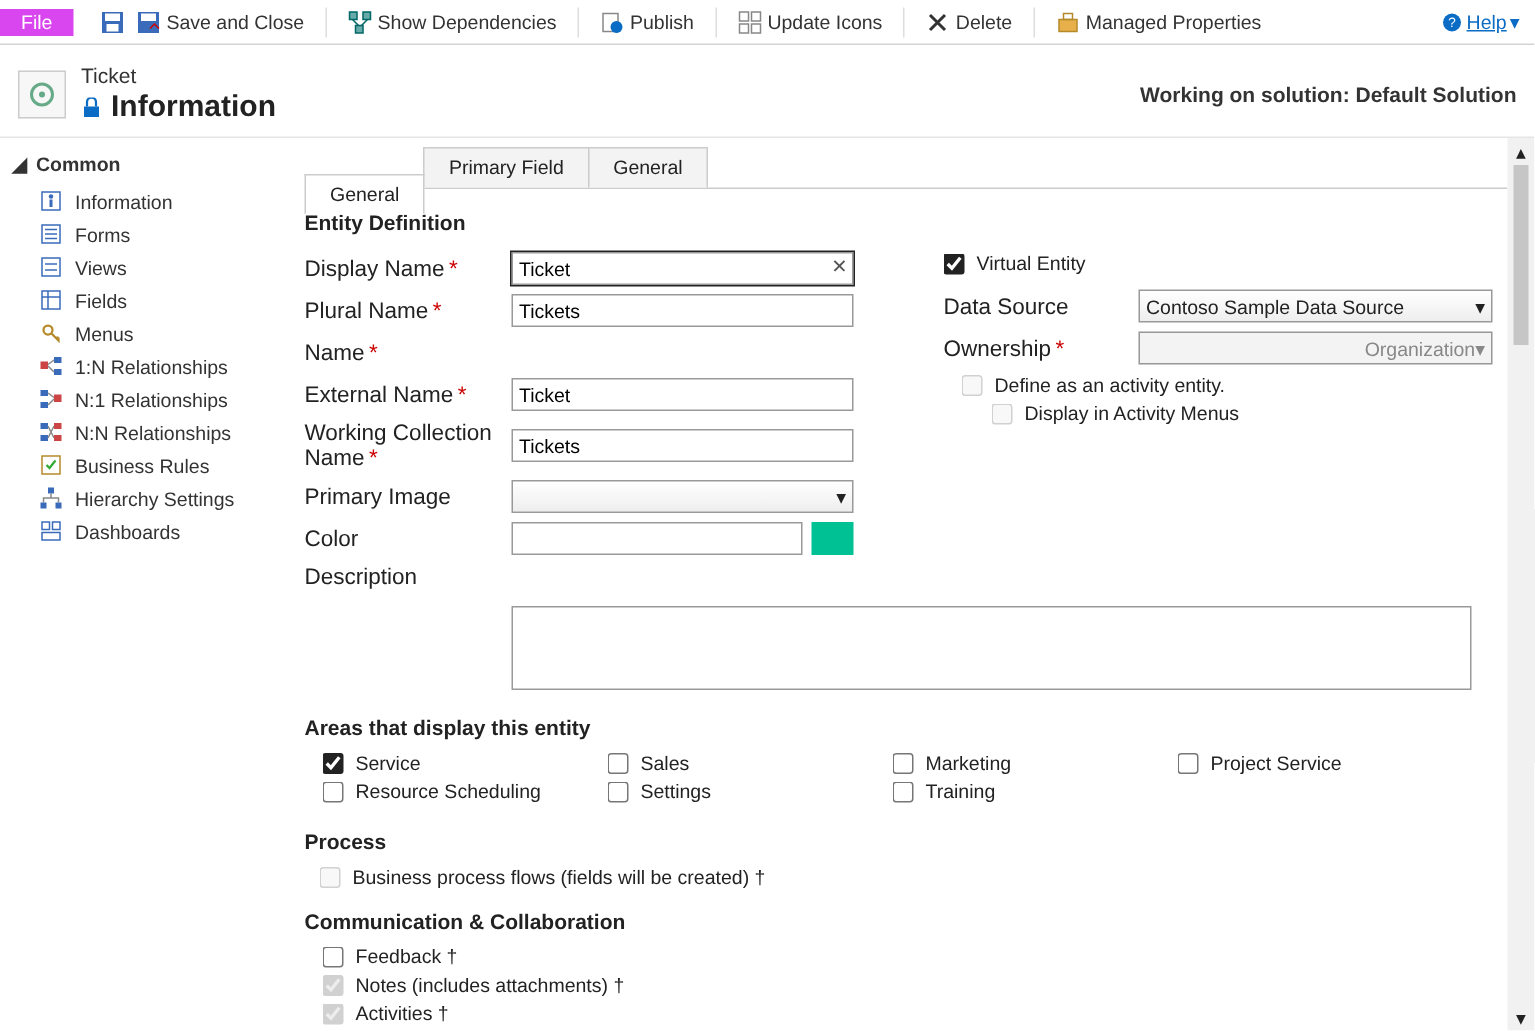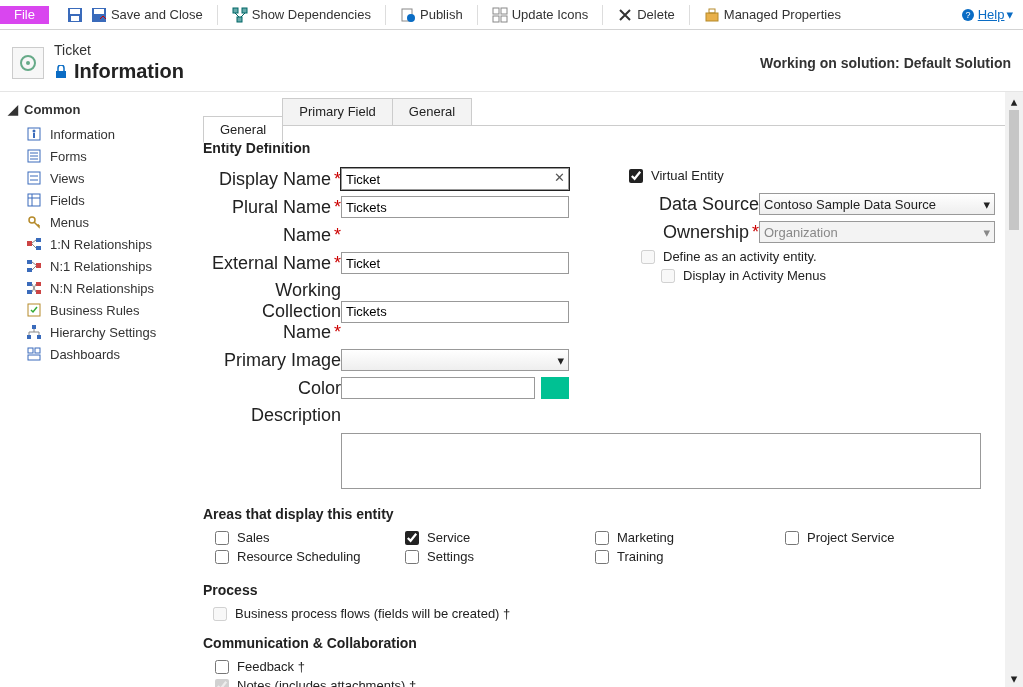--- a/index.html
+++ b/index.html
@@ -33,28 +33,28 @@
   .scroll-thumb { width: 10px; height: 120px; background: #c6c6c6; margin-top: 0px; }
   
   .tabs { display: flex; border-bottom: 1px solid #ccc; }
   .tab { padding: 5px 16px; border: 1px solid #ccc; border-bottom: none; background: #f3f3f3; margin-right: -1px; cursor: pointer; }
   .tab.active { background: #fff; border-bottom: 1px solid #fff; position: relative; top: 18px; }
   .form-body { padding: 10px 10px 0 0; }
   .section-title { font-weight: 600; margin: 4px 0 12px 0; font-size: 14px; }
   .row2 { display: flex; gap: 60px; }
   .col { flex: 1; min-width: 0; }
   .form-row { display: flex; align-items: center; margin-bottom: 6px; min-height: 22px; }
-  .form-row .label { width: 138px; flex-shrink: 0; font-size: 18px; color: #222; text-align: right; }
+  .form-row .label { width: 138px; flex-shrink: 0; font-size: 15px; color: #222; }
   .req::after { content: "*"; color: #c00; margin-left: 3px; }
   .txt { flex: 1; height: 22px; border: 1px solid #999; padding: 0 4px; font-size: 13px; background: #fff; }
   .txt[readonly] { background: #ebebeb; color: #666; }
   .clear-x { position: absolute; right: 4px; top: 2px; cursor: pointer; color: #555; }
   .input-wrap { position: relative; flex: 1; display: flex; }
   .sel { flex: 1; height: 22px; border: 1px solid #999; background: linear-gradient(#fff,#eee); padding: 0 4px; font-size: 13px; display:flex; align-items:center; justify-content:space-between; cursor:pointer; }
-  .sel[aria-disabled="true"] { color:#888; background:#f3f3f3; }
+  .sel[aria-disabled="true"] { color:#888; background:#f3f3f3;justify-content:flex-end; }
   .color-wrap { display:flex; gap:6px; align-items:center; }
   .color-box { width: 28px; height: 22px; background: #00c193; border:0; }
   .desc { width: 640px; height: 56px; border: 1px solid #999; resize:none; font-family:inherit; font-size:13px; padding:4px; }
   .check-line { display: flex; align-items: center; gap: 8px; margin-bottom: 4px; margin-left: 12px; }
   .chk { width:14px; height:14px; accent-color:#222; }
   .chk[disabled] { accent-color:#aaa; }
   .sub-head { font-weight:600; margin: 14px 0 8px 0; font-size: 14px; }
   .area-grid { display:flex; flex-wrap:wrap; }
   .area-item { width: 190px; display:flex; align-items:center; gap:8px; margin-bottom:4px; padding-left:12px; }
   svg { display:block; }
@@ -379,26 +379,26 @@
               <span>Display in Activity Menus</span>
             </div>
           </div>
         </div>
 
         <textarea class="desc" style="margin-left: 138px; width: 640px;"></textarea>
 
         <div class="sub-head">Areas that display this entity</div>
         <div class="area-grid" id="areas-grid">
             <div class="area-item">
-              <input type="checkbox" class="chk" style="">
-              <span>Sales</span>
-            </div>
-            <div class="area-item">
               <input type="checkbox" class="chk" checked="" style="">
               <span>Service</span>
+            </div>
+            <div class="area-item">
+              <input type="checkbox" class="chk" style="">
+              <span>Sales</span>
             </div>
             <div class="area-item">
               <input type="checkbox" class="chk" style="">
               <span>Marketing</span>
             </div>
             <div class="area-item">
               <input type="checkbox" class="chk" style="">
               <span>Project Service</span>
             </div>
             <div class="area-item">

